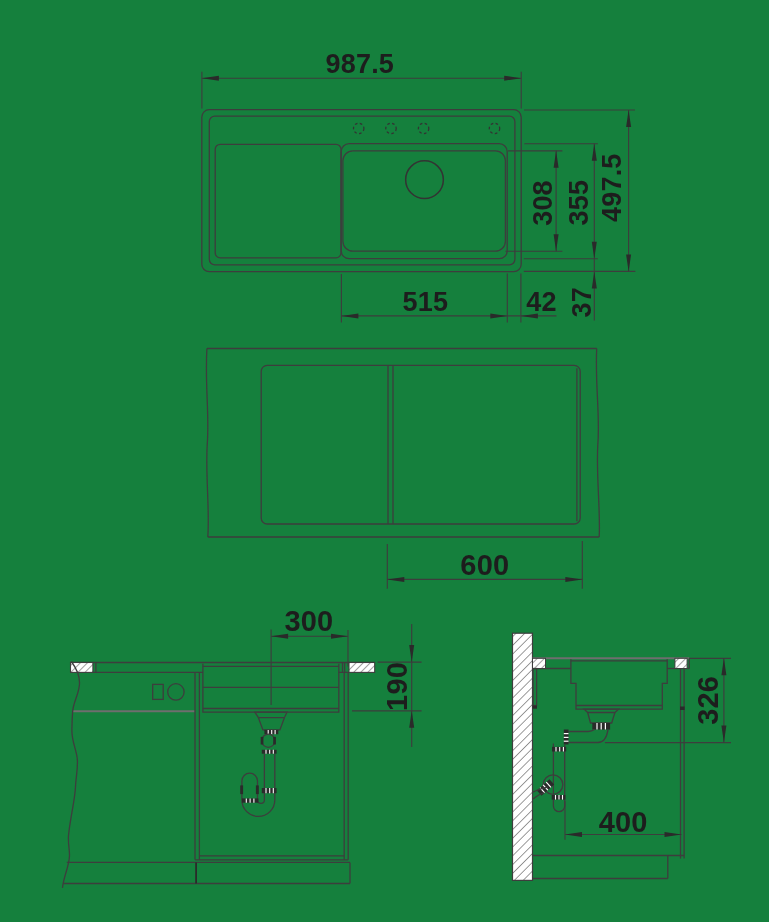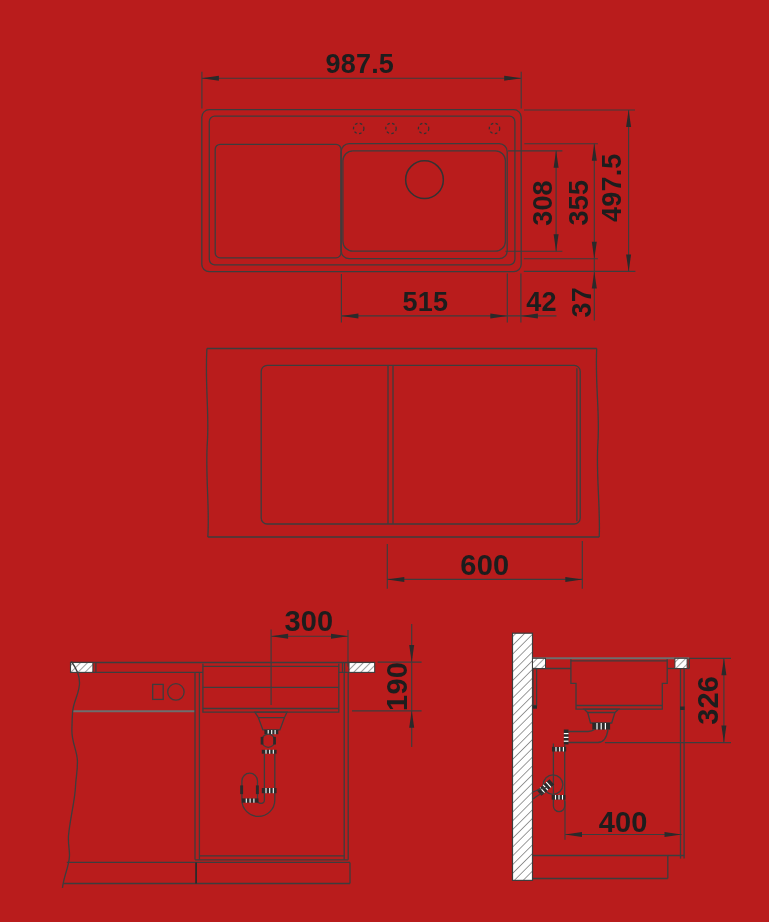--- a/index.html
+++ b/index.html
@@ -1,16 +1,16 @@
 <!DOCTYPE html>
 <html><head>
 <meta charset="utf-8">
 <style>
   html,body{margin:0;padding:0;background:#ffffff;}
-  .wrap{width:769px;height:922px;background:#b91c1c;overflow:hidden;}
+  .wrap{width:769px;height:922px;background:#15803d;overflow:hidden;}
   svg{display:block;}
   text{font-family:"Liberation Sans", sans-serif;font-weight:bold;fill:#1d1d1d;}
   .t26{font-size:27px;letter-spacing:0.2px;}
   .t28{font-size:29px;letter-spacing:0.2px;}
   .ln{stroke:#3d3d3d;stroke-width:1.3;fill:none;}
   .dl{stroke:#3d3d3d;stroke-width:1.15;fill:none;}
   .ar{fill:#2a2a2a;stroke:none;}
   .thick{stroke:#6e6e6e;stroke-width:2;fill:none;}
 </style>
 </head>

